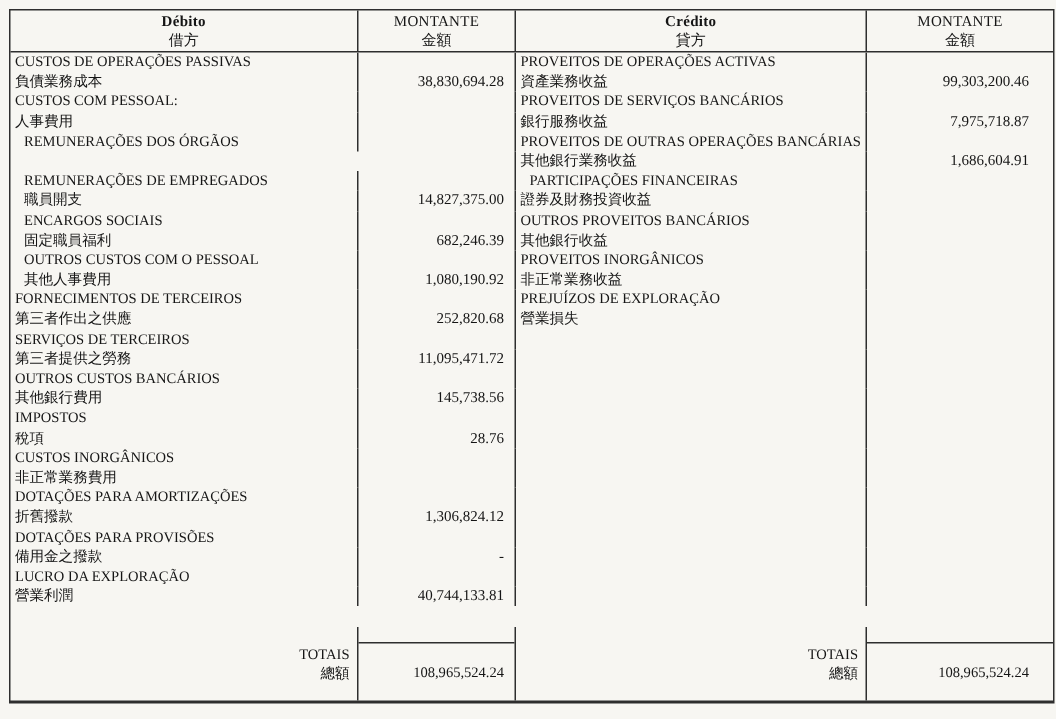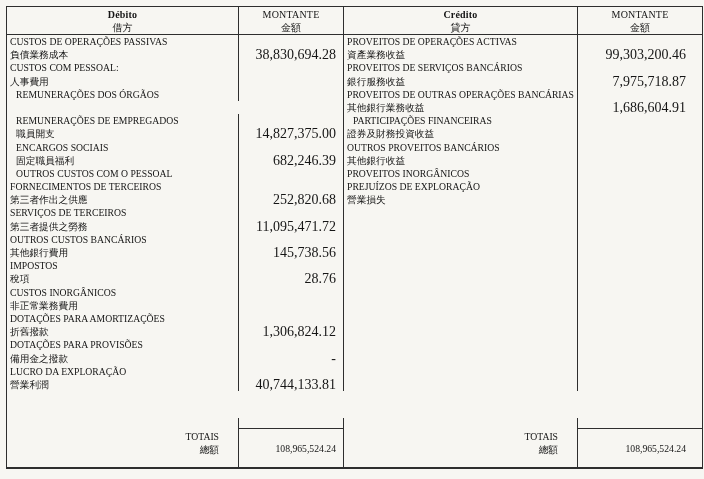--- a/index.html
+++ b/index.html
@@ -38,31 +38,31 @@
   
   .tbody { height:383px; display:flex; flex-direction:column; overflow:hidden; flex:none; }
   .brow { display:flex; height:13.2px; flex:none;font-family:Liberation Serif, serif; }
   .blabel {
     font-size:9.7px; line-height:13.4px;
     white-space:nowrap; overflow:hidden;
     padding-left:3px;
   }
   .blabel.ind1 { padding-left:9px; }
   .blabel.ind2 { padding-left:15px;margin-top:44px; }
-  .bamount { font-size:14px; line-height:13.4px; text-align:right; white-space:nowrap; }
+  .bamount { font-size:10px; line-height:13.4px; text-align:right; white-space:nowrap; }
   .c2.bamount { padding-right:7px; }
   .c4.bamount { padding-right:16px; }
 
   
   .trow { flex:1; display:flex; min-height:0; }
   .tlabel {
     display:flex; flex-direction:column; align-items:flex-end;
     padding-top:12px; font-size:9.7px; line-height:13.2px;
   }
-  .c1.tlabel, .c3.tlabel { padding-right:19px; }
+  .c1.tlabel, .c3.tlabel { padding-right:5px; }
   .tamountwrap { display:flex; flex-direction:column; }
   .tbox {
     margin-top:10px; border-top:1px solid #2e2e2e;
     flex:1; display:flex; align-items:center; justify-content:flex-end;
     font-size:9.7px;
   }
   .c2 .tbox { padding-right:7px; }
   .c4 .tbox { padding-right:16px; }
 </style>
 </head>
@@ -151,20 +151,26 @@
     <div class="cell c3 vline blabel">其他銀行收益</div>
     <div class="cell c4 bamount"></div>
   </div>
         <div class="brow">
     <div class="cell c1 vline blabel ind1">OUTROS CUSTOS COM O PESSOAL</div>
     <div class="cell c2 vline bamount"></div>
     <div class="cell c3 vline blabel">PROVEITOS INORGÂNICOS</div>
     <div class="cell c4 bamount"></div>
   </div>
         <div class="brow">
+    <div class="cell c1 vline blabel ind1">其他人事費用</div>
+    <div class="cell c2 vline bamount">1,080,190.92</div>
+    <div class="cell c3 vline blabel">非正常業務收益</div>
+    <div class="cell c4 bamount"></div>
+  </div>
+        <div class="brow">
     <div class="cell c1 vline blabel">FORNECIMENTOS DE TERCEIROS</div>
     <div class="cell c2 vline bamount"></div>
     <div class="cell c3 vline blabel">PREJUÍZOS DE EXPLORAÇÃO</div>
     <div class="cell c4 bamount"></div>
   </div>
         <div class="brow">
     <div class="cell c1 vline blabel">第三者作出之供應</div>
     <div class="cell c2 vline bamount">252,820.68</div>
     <div class="cell c3 vline blabel">營業損失</div>
     <div class="cell c4 bamount"></div>

